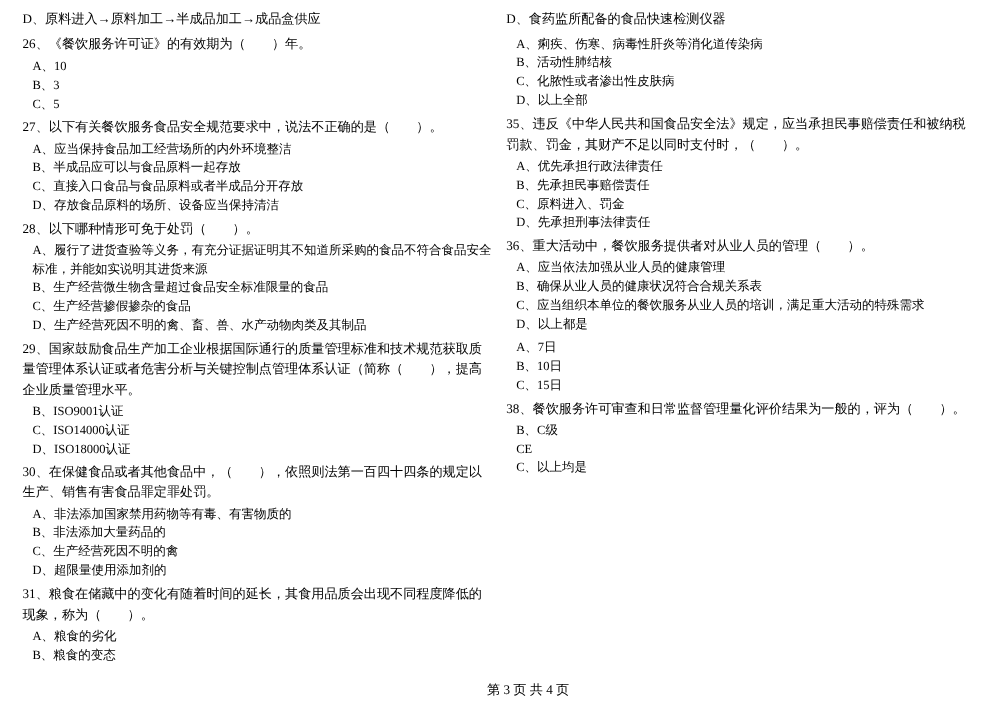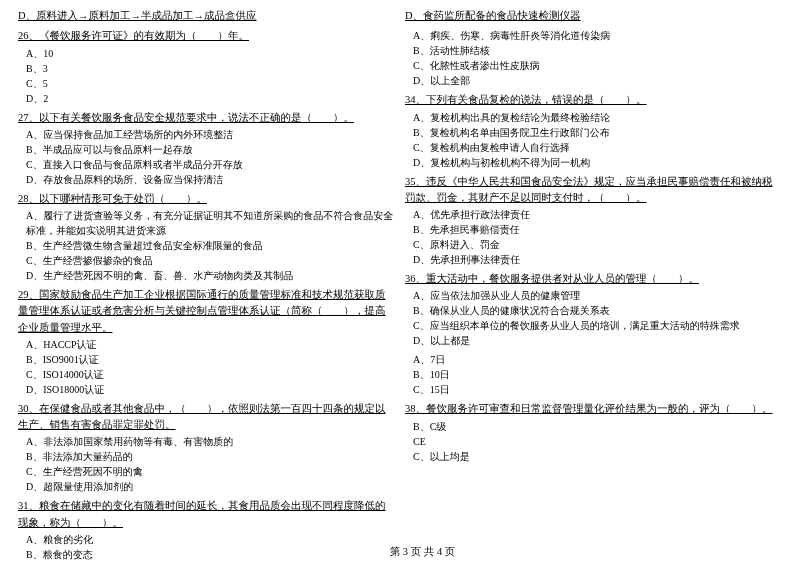--- a/index.html
+++ b/index.html
@@ -34,21 +34,20 @@
       line-height: 1.55;
     }
     .question-block {
       margin-bottom: 4px;
     }
     .question-title {
       font-size: 10.5px;
       line-height: 1.55;
       text-indent: 0;
       margin-bottom: 1px;
-      text-decoration: underline;
     }
     .option {
       padding-left: 8px;
       font-size: 10px;
       line-height: 1.5;
     }
     .page-footer {
       text-align: center;
       font-size: 10.5px;
       margin-top: 4px;
@@ -69,42 +68,40 @@
 
       <div class="question-block">
         <div class="question-title">D、原料进入→原料加工→半成品加工→成品盒供应</div>
       </div>
 
       <div class="question-block">
         <div class="question-title">26、《餐饮服务许可证》的有效期为（　　）年。</div>
         <div class="option">A、10</div>
         <div class="option">B、3</div>
         <div class="option">C、5</div>
-        <div class="option">D、2</div>
       </div>
 
       <div class="question-block">
         <div class="question-title">27、以下有关餐饮服务食品安全规范要求中，说法不正确的是（　　）。</div>
         <div class="option">A、应当保持食品加工经营场所的内外环境整洁</div>
         <div class="option">B、半成品应可以与食品原料一起存放</div>
         <div class="option">C、直接入口食品与食品原料或者半成品分开存放</div>
         <div class="option">D、存放食品原料的场所、设备应当保持清洁</div>
       </div>
 
       <div class="question-block">
         <div class="question-title">28、以下哪种情形可免于处罚（　　）。</div>
         <div class="option">A、履行了进货查验等义务，有充分证据证明其不知道所采购的食品不符合食品安全标准，并能如实说明其进货来源</div>
         <div class="option">B、生产经营微生物含量超过食品安全标准限量的食品</div>
         <div class="option">C、生产经营掺假掺杂的食品</div>
         <div class="option">D、生产经营死因不明的禽、畜、兽、水产动物肉类及其制品</div>
       </div>
 
       <div class="question-block">
         <div class="question-title">29、国家鼓励食品生产加工企业根据国际通行的质量管理标准和技术规范获取质量管理体系认证或者危害分析与关键控制点管理体系认证（简称（　　），提高企业质量管理水平。</div>
-        <div class="option">A、HACCP认证</div>
         <div class="option">B、ISO9001认证</div>
         <div class="option">C、ISO14000认证</div>
         <div class="option">D、ISO18000认证</div>
       </div>
 
       <div class="question-block">
         <div class="question-title">30、在保健食品或者其他食品中，（　　），依照则法第一百四十四条的规定以生产、销售有害食品罪定罪处罚。</div>
         <div class="option">A、非法添加国家禁用药物等有毒、有害物质的</div>
         <div class="option">B、非法添加大量药品的</div>
         <div class="option">C、生产经营死因不明的禽</div>
@@ -126,27 +123,20 @@
         <div class="question-title">D、食药监所配备的食品快速检测仪器</div>
       </div>
 
       <div class="question-block">
         <div class="option">A、痢疾、伤寒、病毒性肝炎等消化道传染病</div>
         <div class="option">B、活动性肺结核</div>
         <div class="option">C、化脓性或者渗出性皮肤病</div>
         <div class="option">D、以上全部</div>
       </div>
 
-      <div class="question-block">
-        <div class="question-title">34、下列有关食品复检的说法，错误的是（　　）。</div>
-        <div class="option">A、复检机构出具的复检结论为最终检验结论</div>
-        <div class="option">B、复检机构名单由国务院卫生行政部门公布</div>
-        <div class="option">C、复检机构由复检申请人自行选择</div>
-        <div class="option">D、复检机构与初检机构不得为同一机构</div>
-      </div>
 
       <div class="question-block">
         <div class="question-title">35、违反《中华人民共和国食品安全法》规定，应当承担民事赔偿责任和被纳税罚款、罚金，其财产不足以同时支付时，（　　）。</div>
         <div class="option">A、优先承担行政法律责任</div>
         <div class="option">B、先承担民事赔偿责任</div>
         <div class="option">C、原料进入、罚金</div>
         <div class="option">D、先承担刑事法律责任</div>
       </div>
 
       <div class="question-block">

